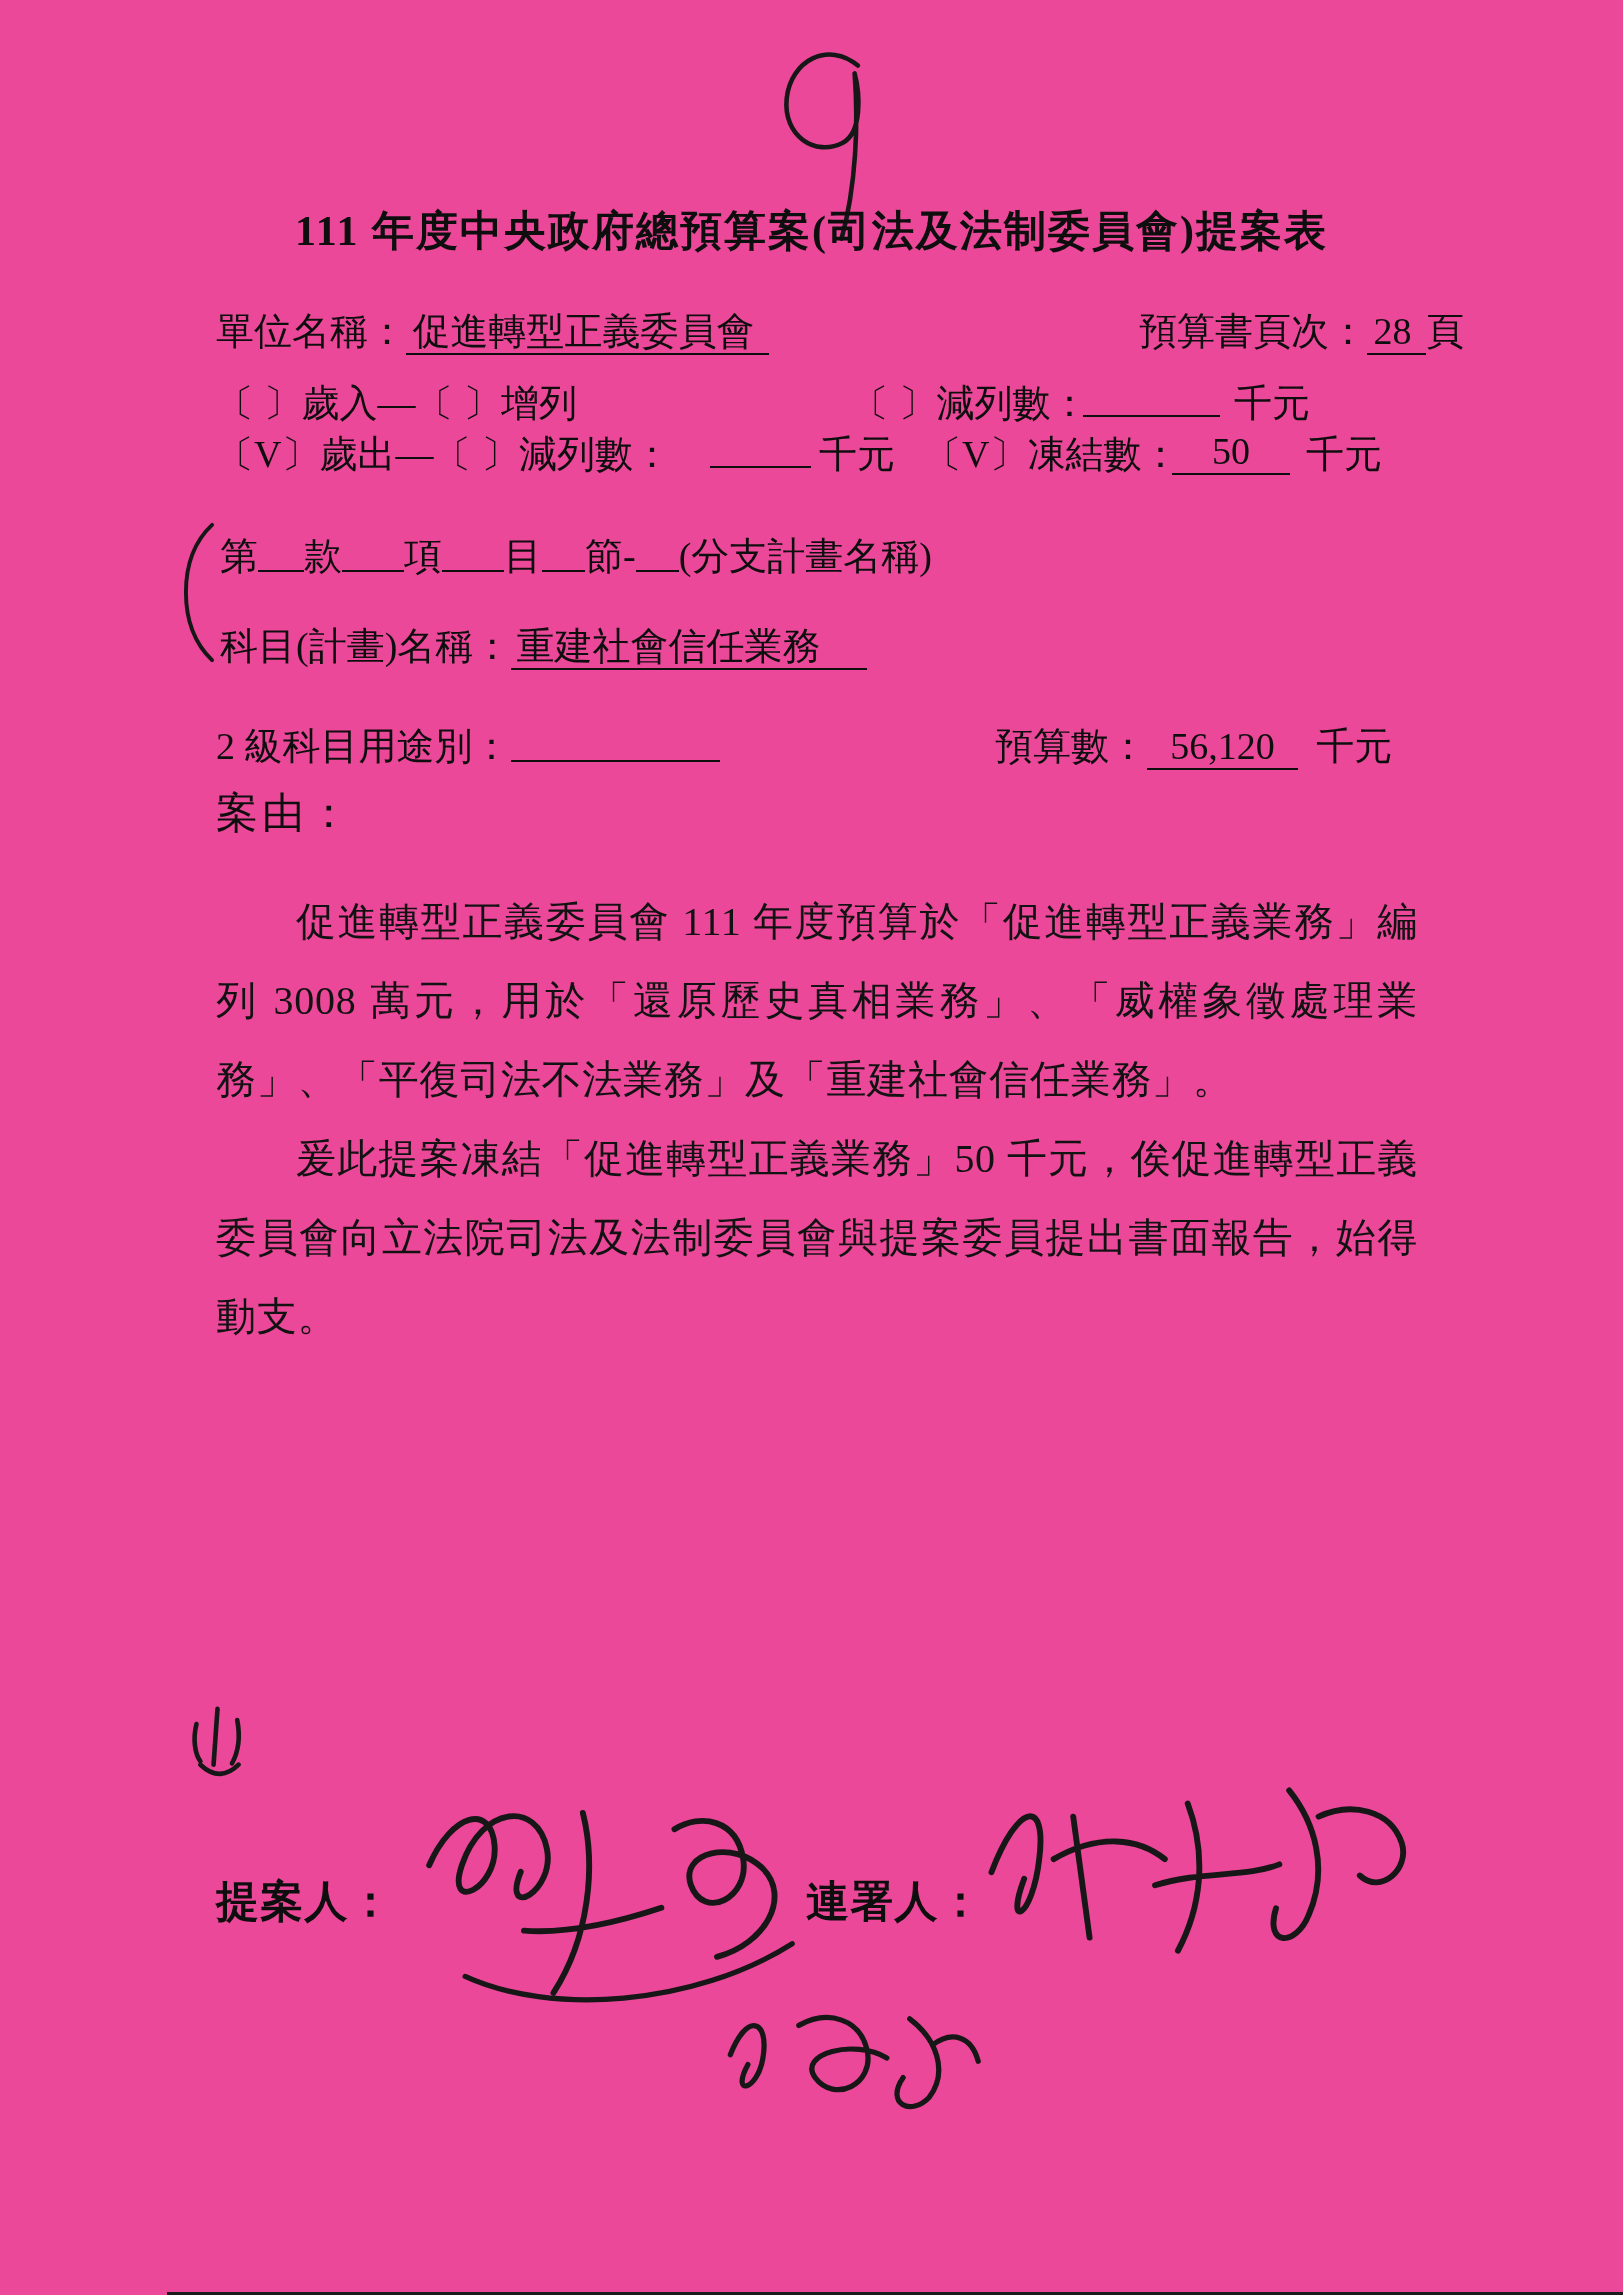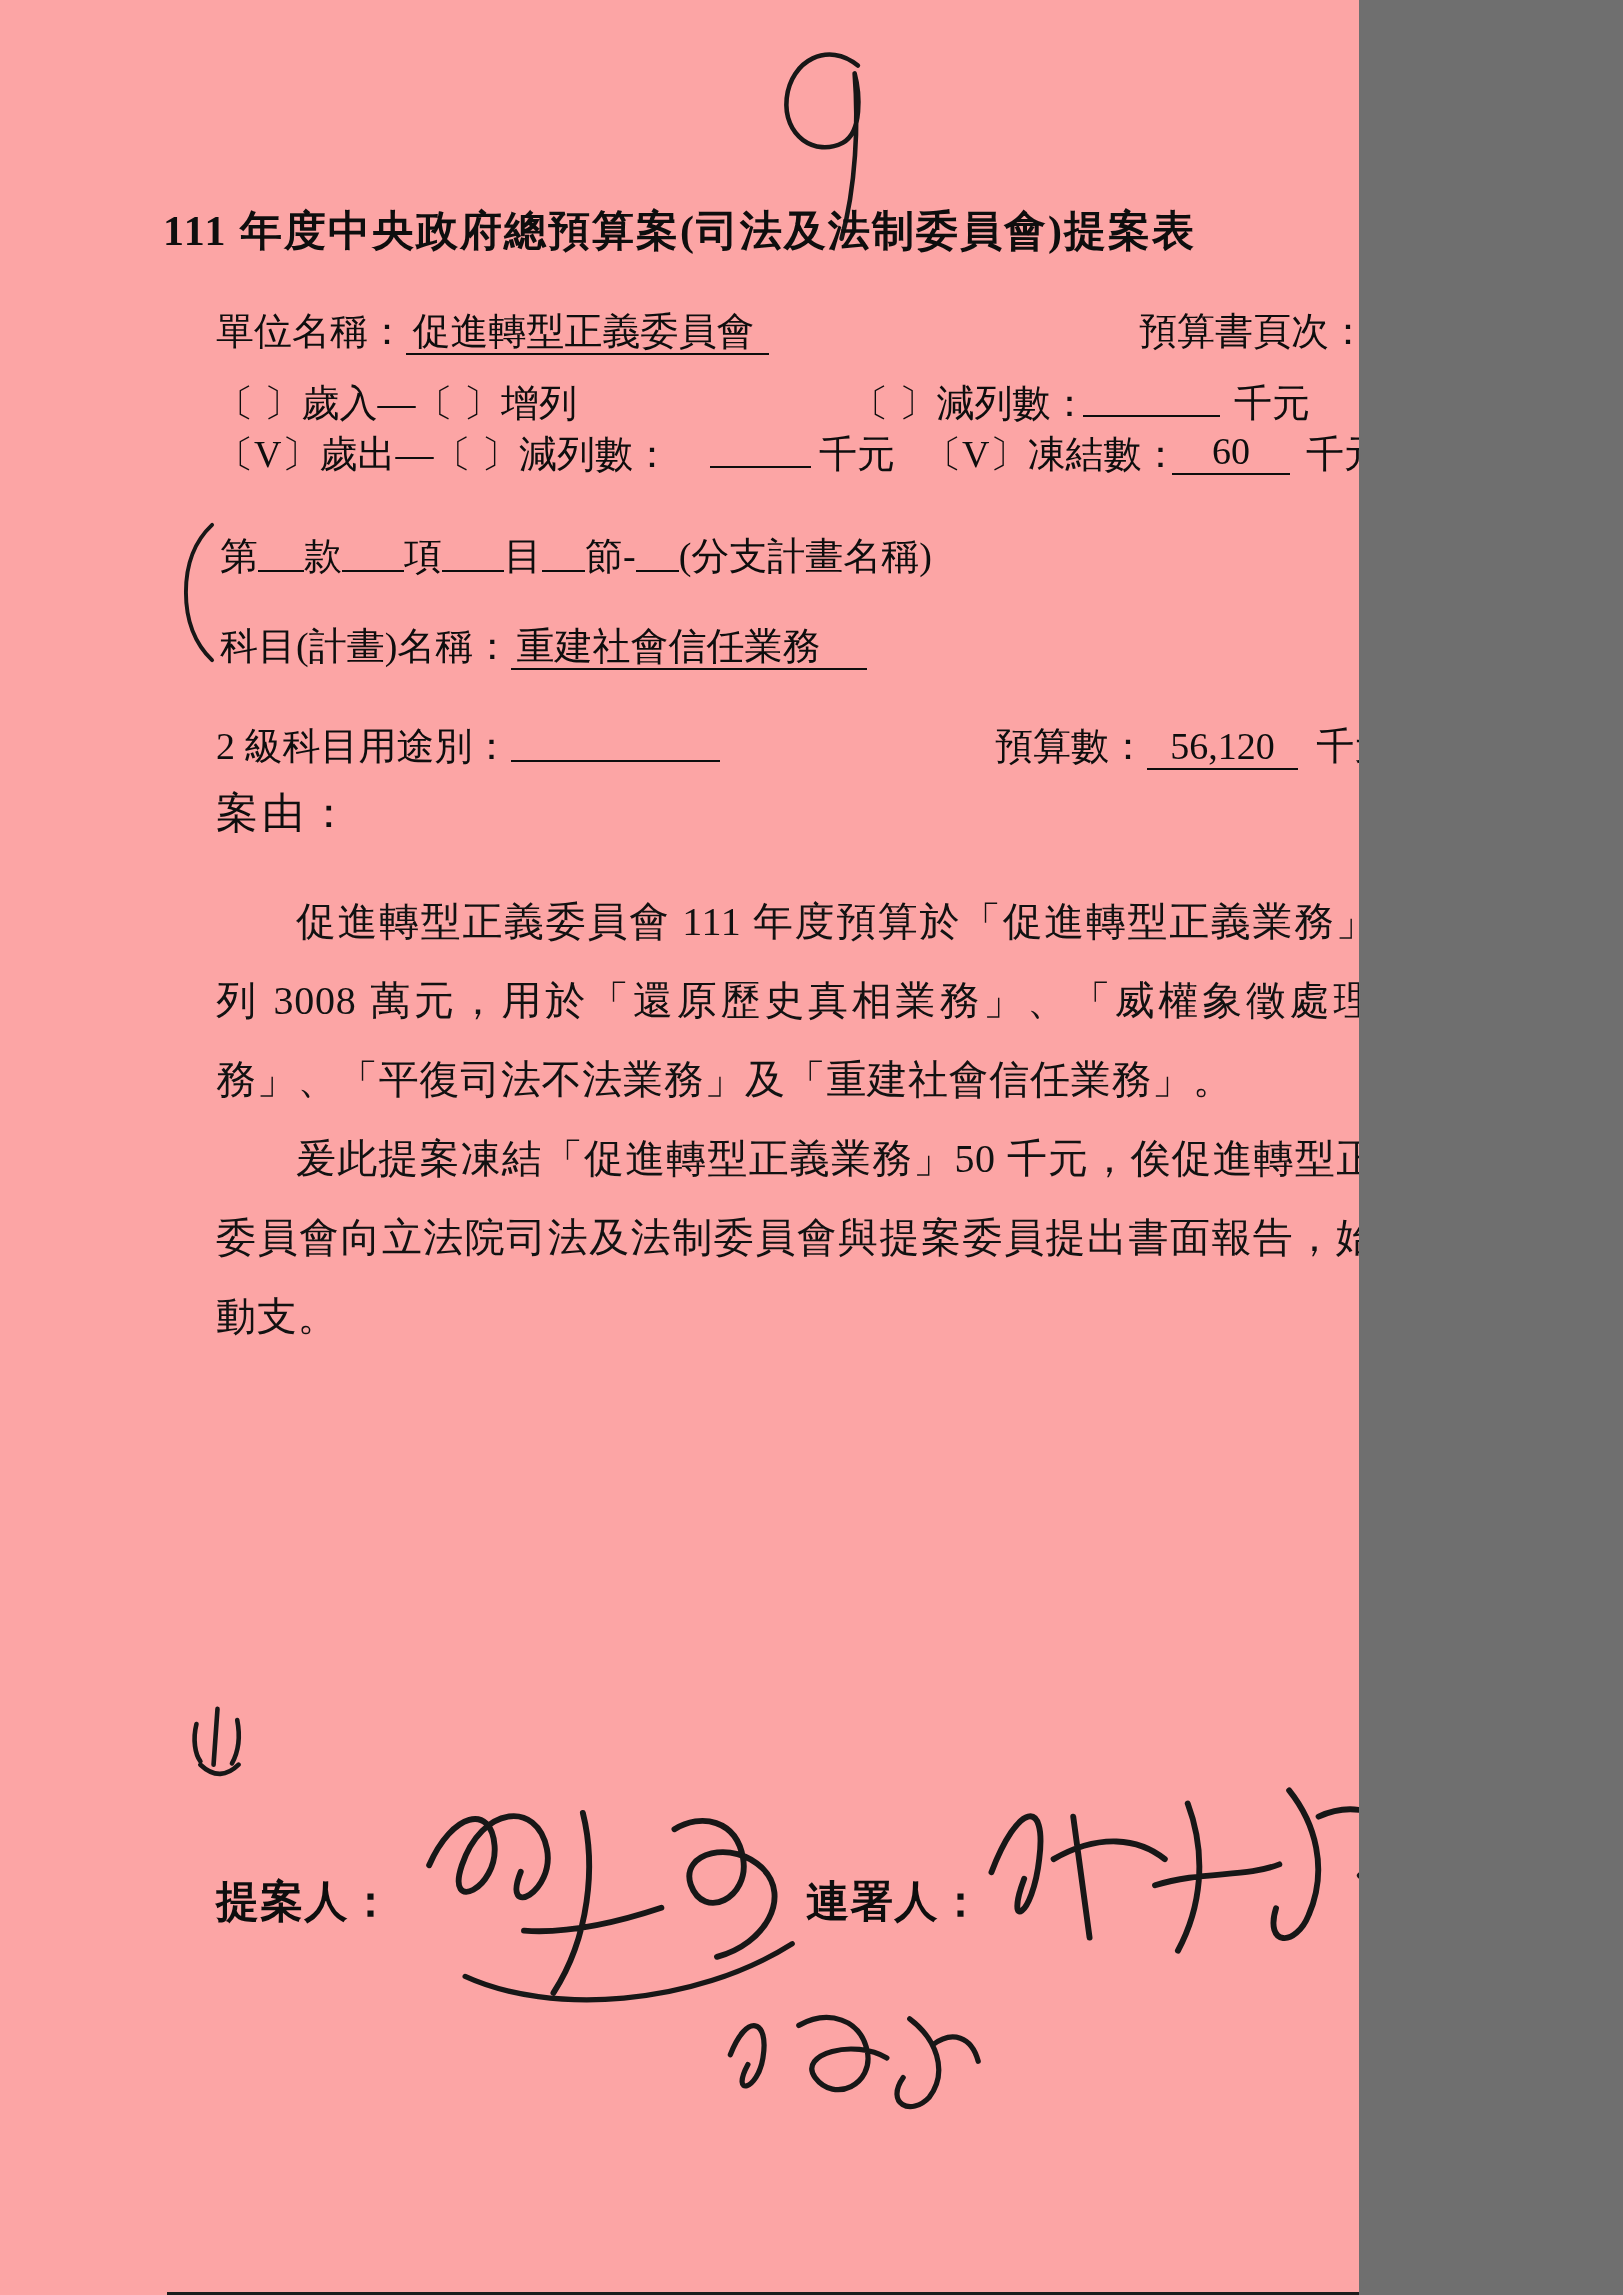--- a/index.html
+++ b/index.html
@@ -1,18 +1,18 @@
 <!DOCTYPE html>
 <html style="font-size:10.5px"><head>
 <meta charset="utf-8">
 <style>
   html,body{margin:0;padding:0;}
   body{background:#6f6f6f;}
   .page{
-    position:relative;width:1359px;height:2295px;background:#fca5a5;
+    position:relative;width:1623px;height:2295px;background:#ec4899;
     overflow:hidden;color:#0e0e0e;
     font-family:"Liberation Serif","DejaVu Serif",serif;
   }
   .abs{position:absolute;white-space:nowrap;}
   .title{
     position:absolute;top:203px;left:0;width:100%;text-align:center;
     font-size:42px;font-weight:700;letter-spacing:2px;
   }
   .f58{font-size:38px;}
   .f64{font-size:42px;}
@@ -53,21 +53,21 @@
     <span>〔 〕歲入—〔 〕增列</span>
   </div>
   <div class="abs f58 b" style="top:378px;left:851px;">〔 〕減列數：</div>
   <span class="abs blankline" style="top:378px;left:1083px;width:137px;"></span>
   <div class="abs f58 b" style="top:378px;left:1234px;">千元</div>
 
   <div class="abs f58 b" style="top:429px;left:216px;">〔V〕歲出—〔 〕減列數：</div>
   <span class="abs blankline" style="top:429px;left:710px;width:101px;"></span>
   <div class="abs f58 b" style="top:429px;left:819px;">千元</div>
   <div class="abs f58 b" style="top:429px;left:924px;">〔V〕凍結數：</div>
-  <div class="abs f58 uline vcenter" style="top:429px;left:1172px;width:118px;">60</div>
+  <div class="abs f58 uline vcenter" style="top:429px;left:1172px;width:118px;">50</div>
   <div class="abs f58 b" style="top:429px;left:1306px;">千元</div>
 
   <svg class="mark" style="left:182px;top:522px;" width="34" height="141" viewBox="0 0 52 215">
     <path d="M46,4 C14,34 6,72 6,107 C6,142 14,180 46,211" stroke-width="6"></path>
   </svg>
 
   <div class="abs f58 b" style="top:531px;left:220px;">
     <span>第</span><span class="blankline" style="width:46px;"></span><span>款</span><span class="blankline" style="width:62px;"></span><span>項</span><span class="blankline" style="width:62px;"></span><span>目</span><span class="blankline" style="width:43px;"></span><span>節-</span><span class="blankline" style="width:43px;"></span><span>(分支計畫名稱)</span>
   </div>
 

